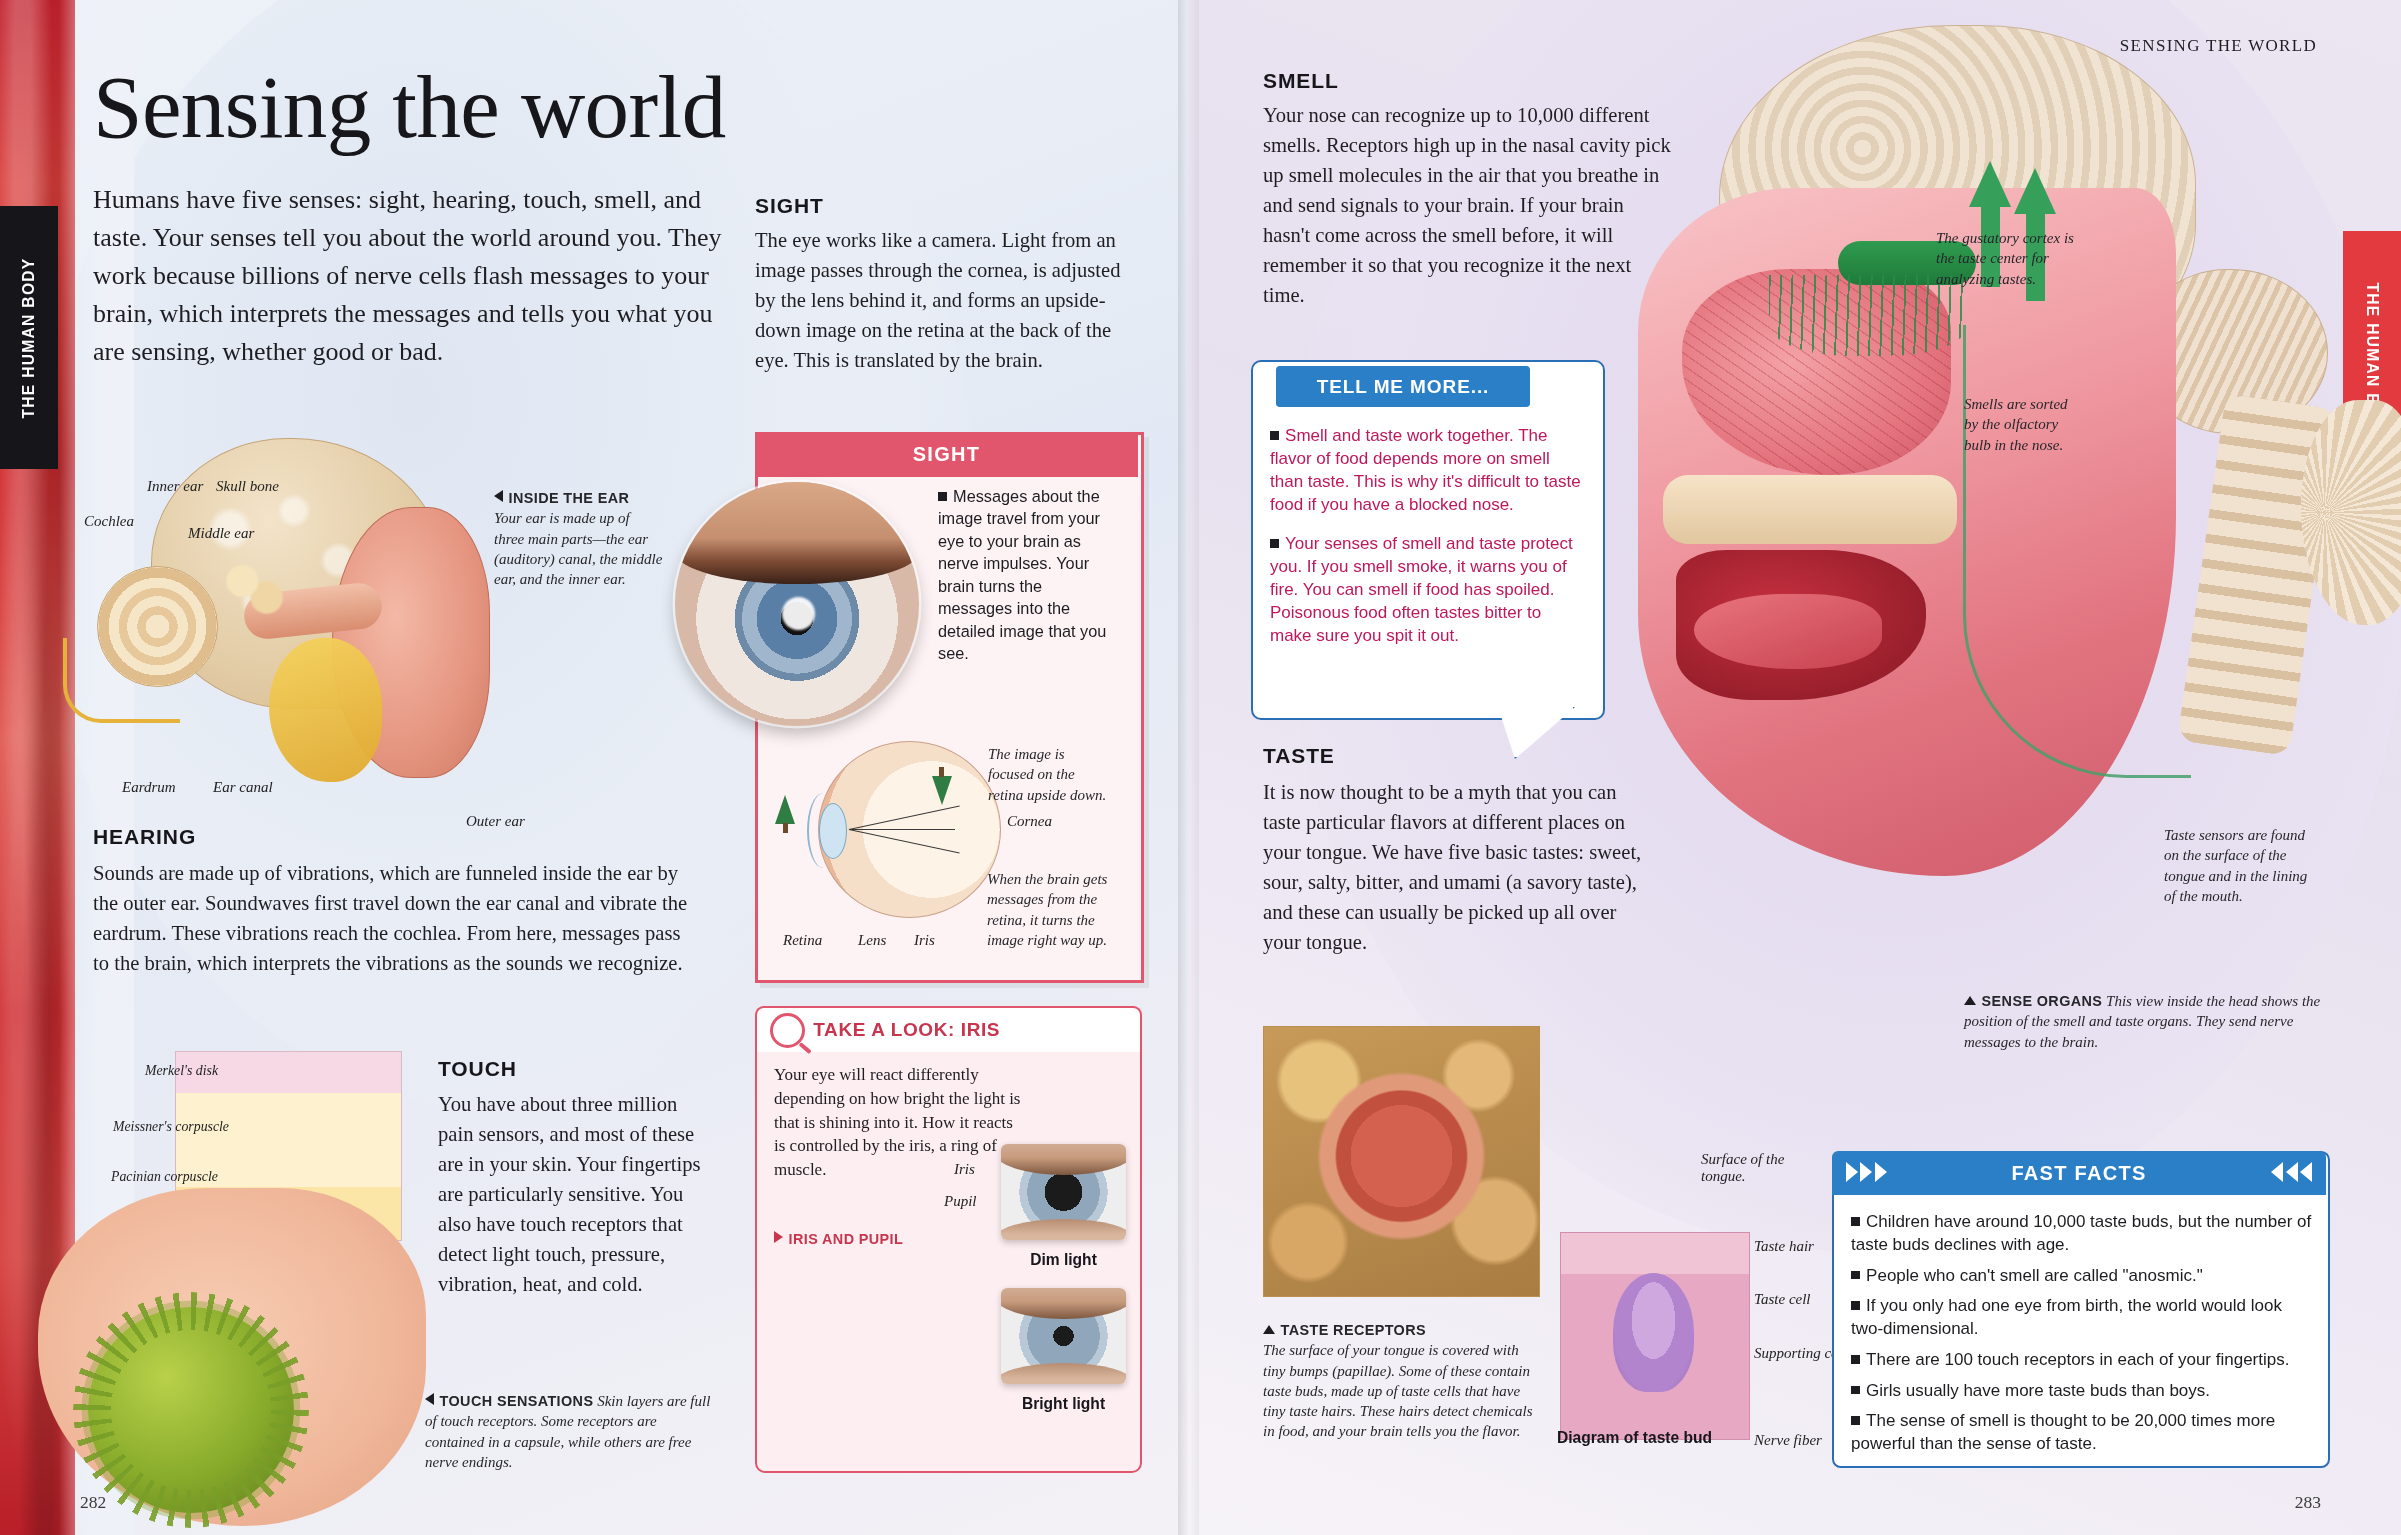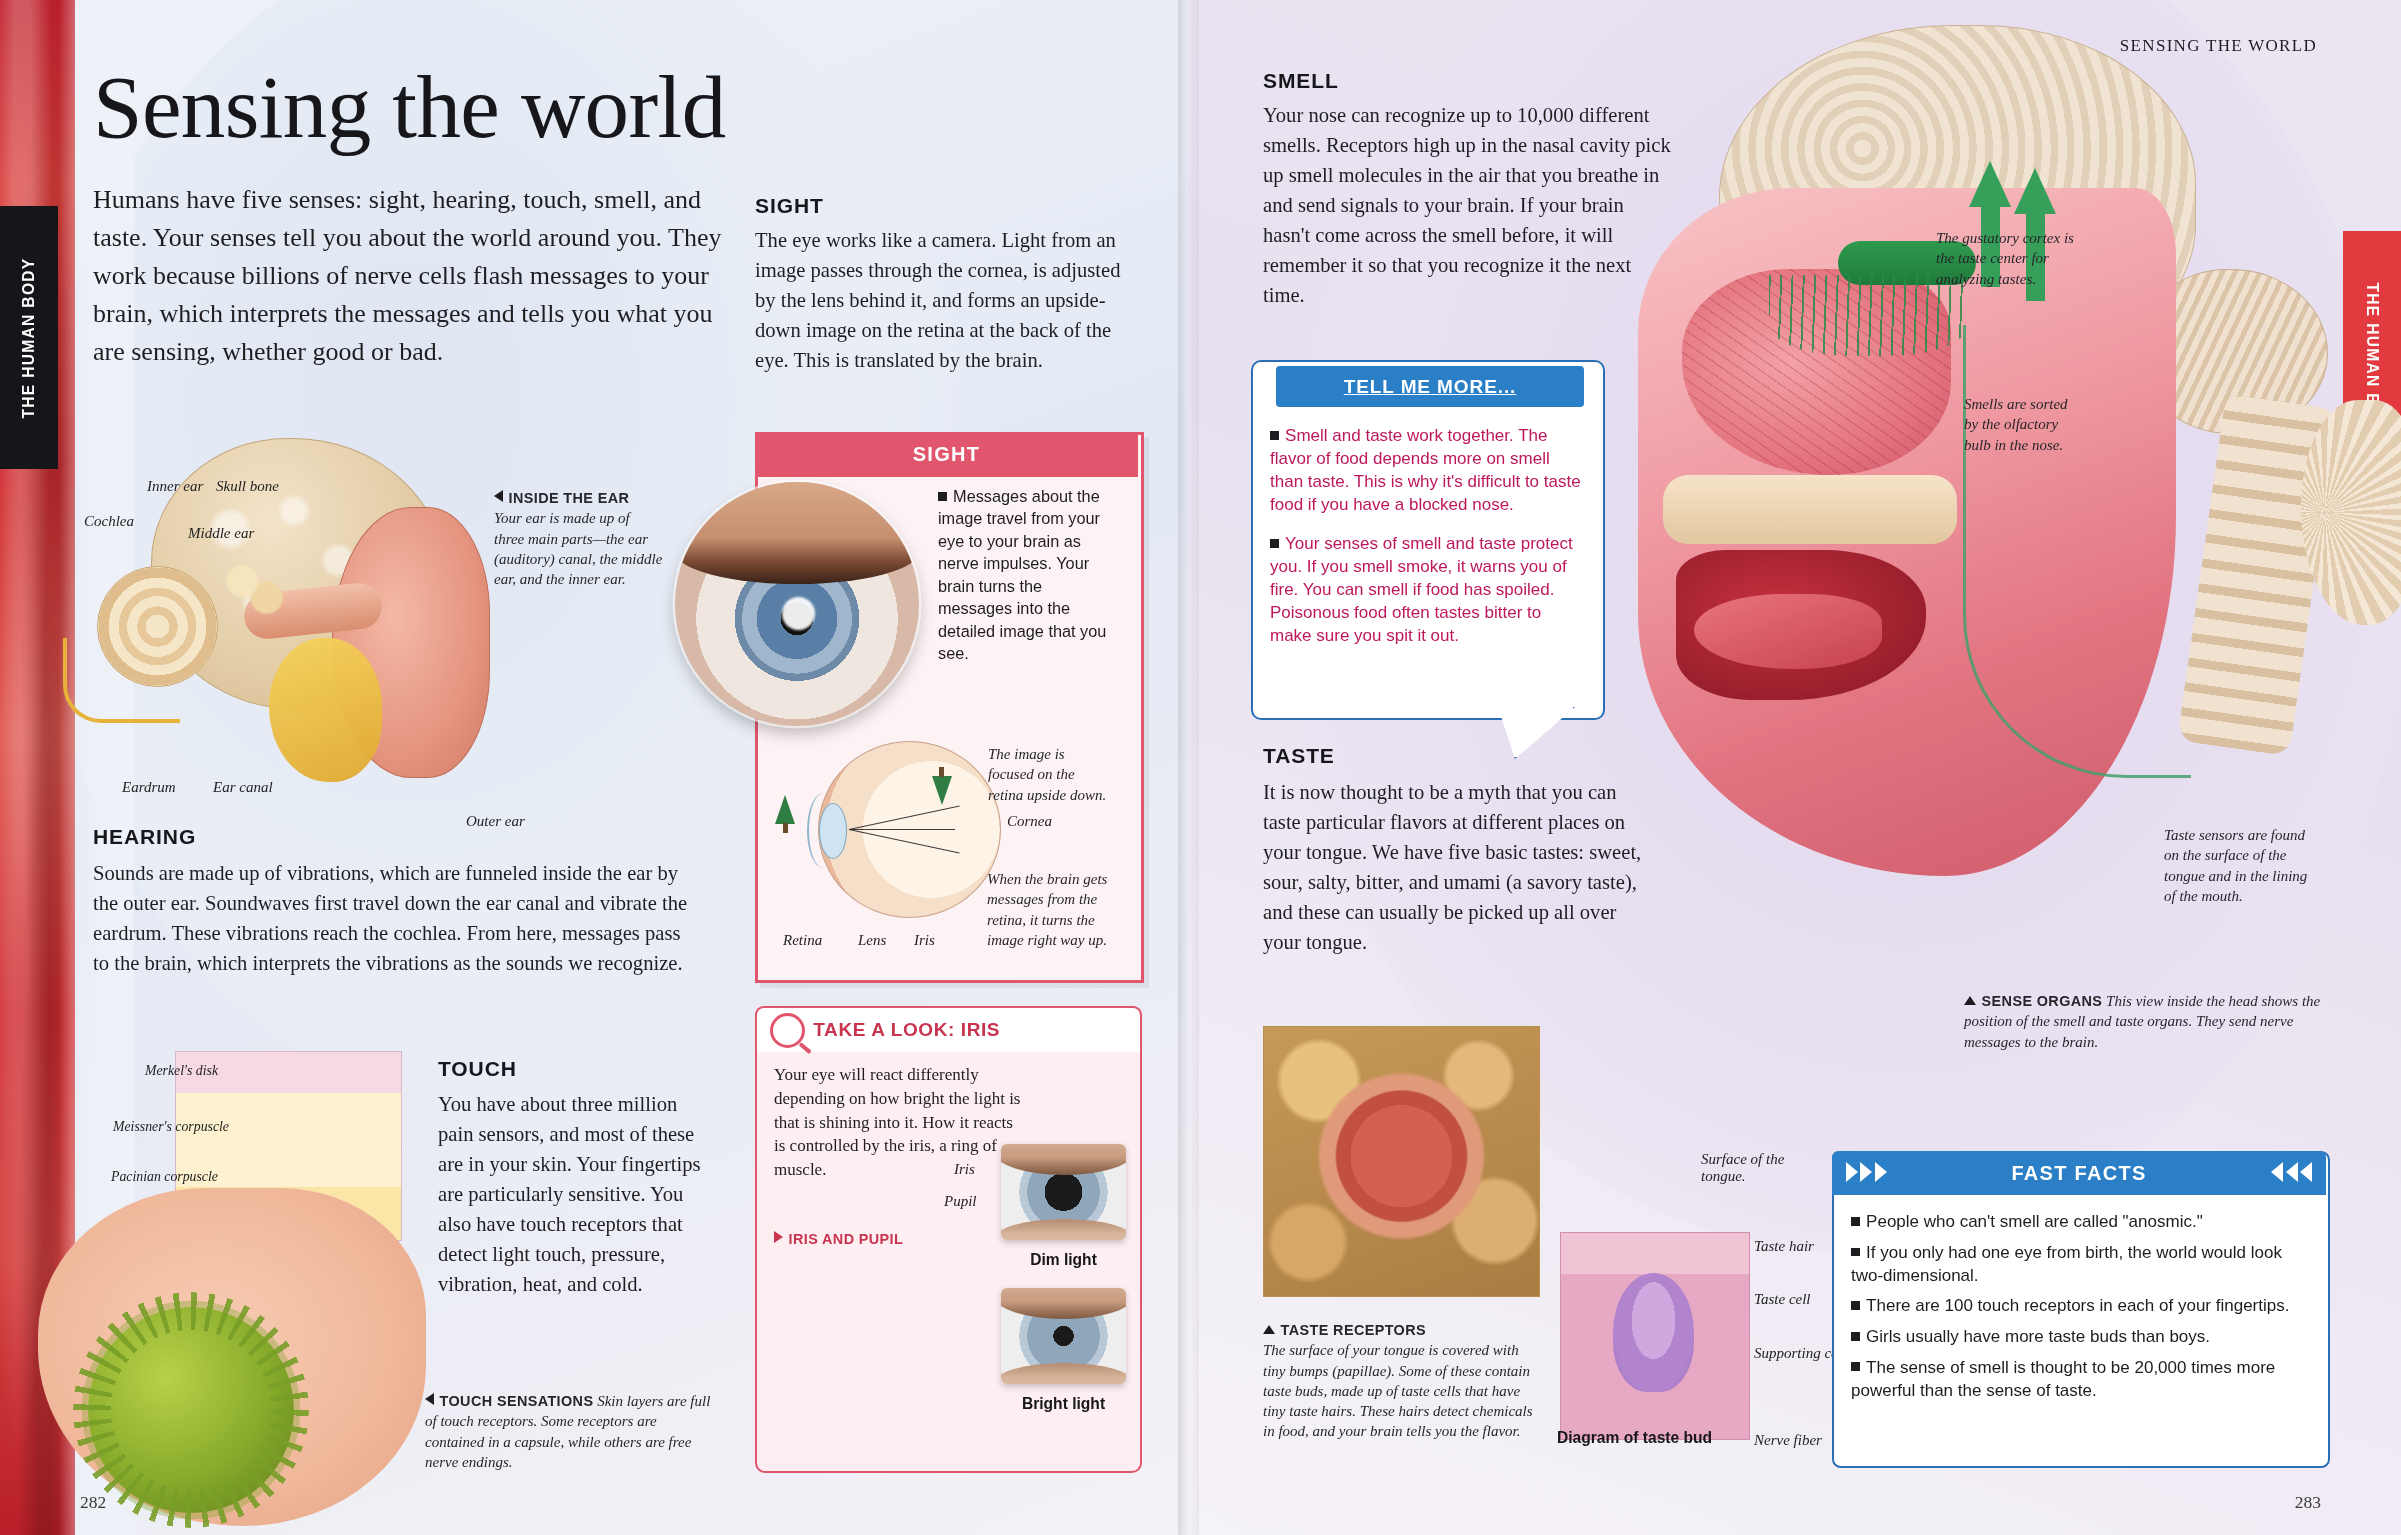--- a/index.html
+++ b/index.html
@@ -346,23 +346,23 @@
   }
 
   .leader{position:absolute;background:#3a3a3a;height:0.6px;transform-origin:left center;}
 
   
   .tmm{
     position:absolute;left:1251px;top:360px;width:350px;height:356px;
     background:#fff;border:2.5px solid #2a6fb5;border-radius:10px;
   }
   .tmm-head{
-    position:absolute;left:1276px;top:366px;width:308px;height:41px;background:#2a7fc6;border-radius:3.8px;
+    position:absolute;left:1276px;top:366px;width:254px;height:41px;background:#2a7fc6;border-radius:3.8px;
     display:flex;align-items:center;justify-content:center;color:#fff;
-    font-family:"Liberation Sans",sans-serif;font-weight:700;font-size:19px;letter-spacing:0.9px;text-decoration:underline;
+    font-family:"Liberation Sans",sans-serif;font-weight:700;font-size:19px;letter-spacing:0.9px;
   }
   .tmm-body{position:absolute;left:1270px;top:425px;width:313px;font-family:"Liberation Sans",sans-serif;font-size:17px;line-height:1.35;color:#be185d;}
   .tmm-tail{
     position:absolute;left:1498px;top:707px;width:75px;height:50px;background:#fff;
     border-right:2.5px solid #2a6fb5;border-bottom:2.5px solid #2a6fb5;
     clip-path:polygon(0 0,100% 0,22% 100%);
   }
 
   
   .taste-photo{
@@ -613,20 +613,21 @@
         <span></span>
       </div>
     <span>FAST FACTS</span>
     <div class="chev rev" style="right:13.8px;">
         <span></span>
         <span></span>
         <span></span>
       </div>
   </div>
   <div class="ff-body">
+    <div style="margin-bottom:7.5px;"><span class="sq"></span><span>Children have around 10,000 taste buds, but the number of taste buds declines with age.</span></div>
     <div style="margin-bottom:7.5px;"><span class="sq"></span><span>People who can't smell are called "anosmic."</span></div>
     <div style="margin-bottom:7.5px;"><span class="sq"></span><span>If you only had one eye from birth, the world would look two-dimensional.</span></div>
     <div style="margin-bottom:7.5px;"><span class="sq"></span><span>There are 100 touch receptors in each of your fingertips.</span></div>
     <div style="margin-bottom:7.5px;"><span class="sq"></span><span>Girls usually have more taste buds than boys.</span></div>
     <div><span class="sq"></span><span>The sense of smell is thought to be 20,000 times more powerful than the sense of taste.</span></div>
   </div>
 
 </div>
 
 

